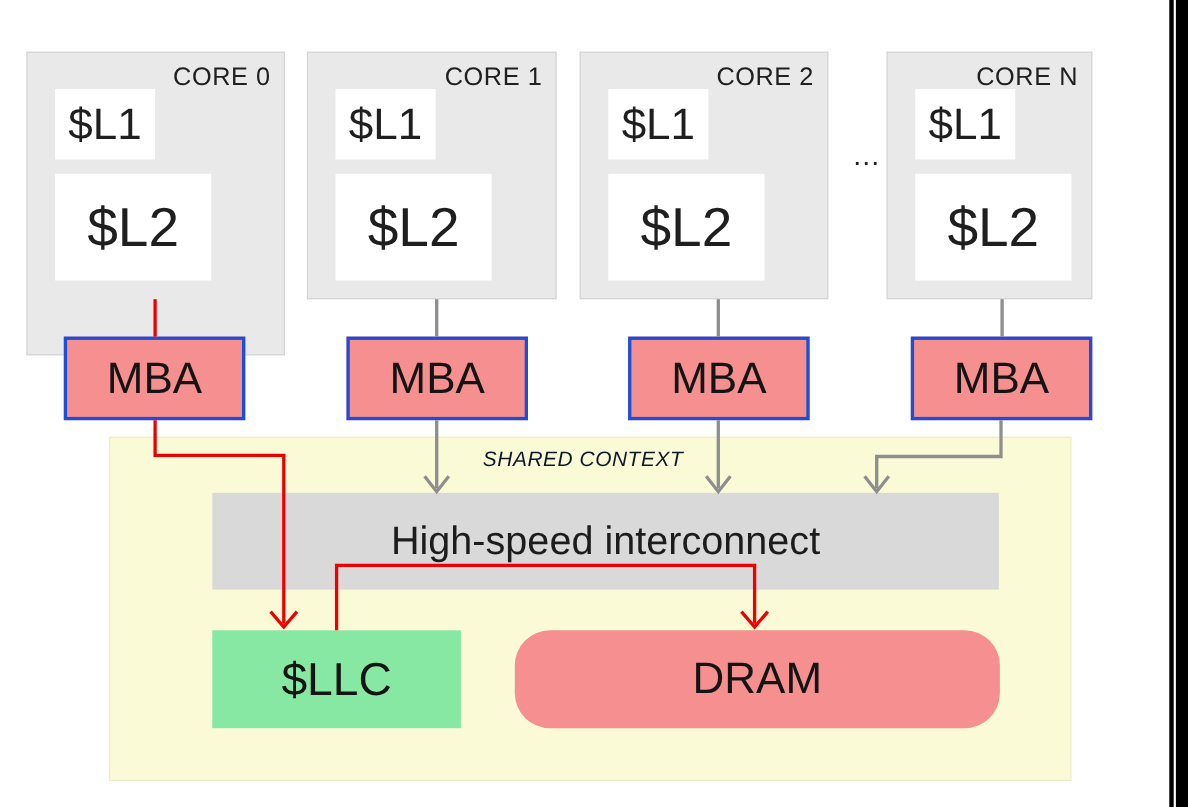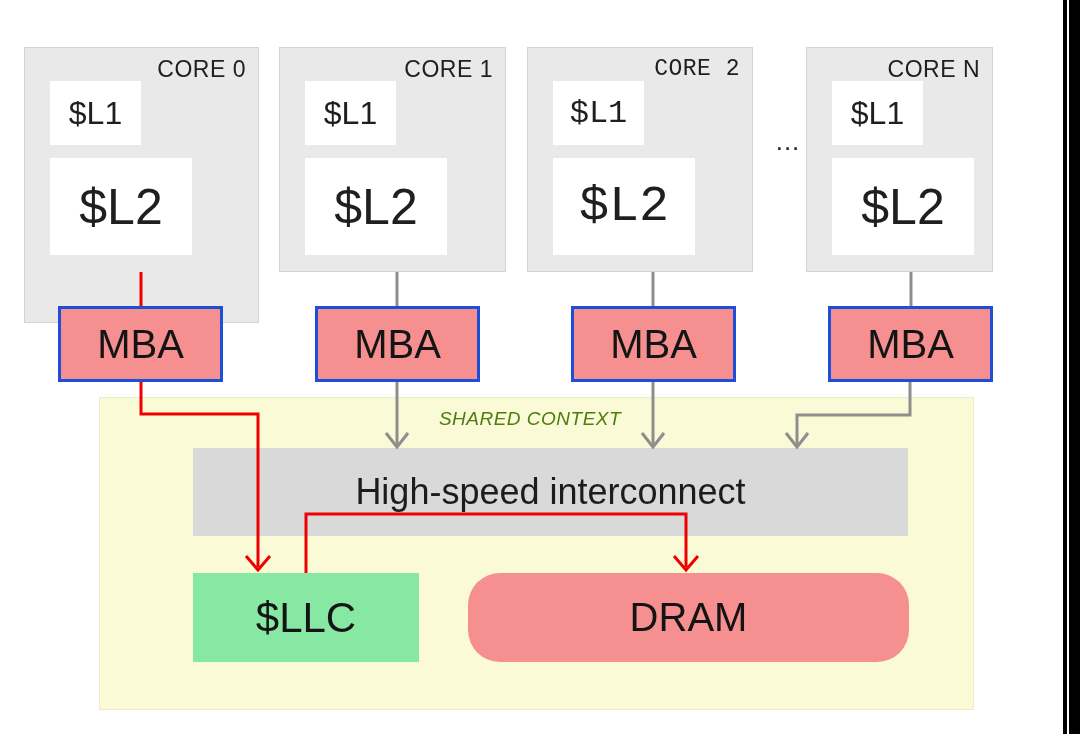--- a/index.html
+++ b/index.html
@@ -27,21 +27,21 @@
     color: #202020;
     white-space: nowrap;
   }
   .cache {
     position: absolute;
     background: #ffffff;
     display: flex;
     align-items: center;
     justify-content: center;
   }
-  .l1 { left: 25px; top: 33px; width: 91px; height: 64px; font-size: 32px; }
+  .l1 { left: 25px; top: 33px; width: 91px; height: 64px; font-size: 40px; }
   .l2 { left: 25px; top: 110px; width: 142px; height: 97px; font-size: 50px; }
 
   .dots {
     font-size: 26px;
     color: #202020;
     text-align: center;
     letter-spacing: 1px;
   }
 
   .mba {
@@ -56,21 +56,21 @@
 
   .shared {
     background: #fafad7;
     border: 1px solid #ececc6;
   }
   .shared-label {
     font-size: 19px;
     font-style: italic;
     letter-spacing: 0.5px;
     text-align: center;
-    color: #4d7c0f;
+    color: #0f172a;
     white-space: nowrap;
   }
   .interconnect {
     background: #d9d9d9;
     display: flex;
     align-items: center;
     justify-content: center;
     font-size: 36px;
     color: #1c1c1c;
   }
@@ -127,21 +127,21 @@
   <div class="abs core" style="left:279px; top:47px; width:227px; height:225px;">
     <div class="core-label">CORE 1</div>
     <div class="cache l1">
       <span>$L1</span>
     </div>
     <div class="cache l2">
       <span>$L2</span>
     </div>
   </div>
 
-  <div class="abs core" style="left:527px; top:47px; width:226px; height:225px;font-family:Liberation Mono, monospace;">
+  <div class="abs core" style="left:527px; top:47px; width:226px; height:225px;">
     <div class="core-label">CORE 2</div>
     <div class="cache l1">
       <span>$L1</span>
     </div>
     <div class="cache l2">
       <span>$L2</span>
     </div>
   </div>
 
   <div class="abs dots" style="left:756px; top:126px; width:64px;">...</div>

